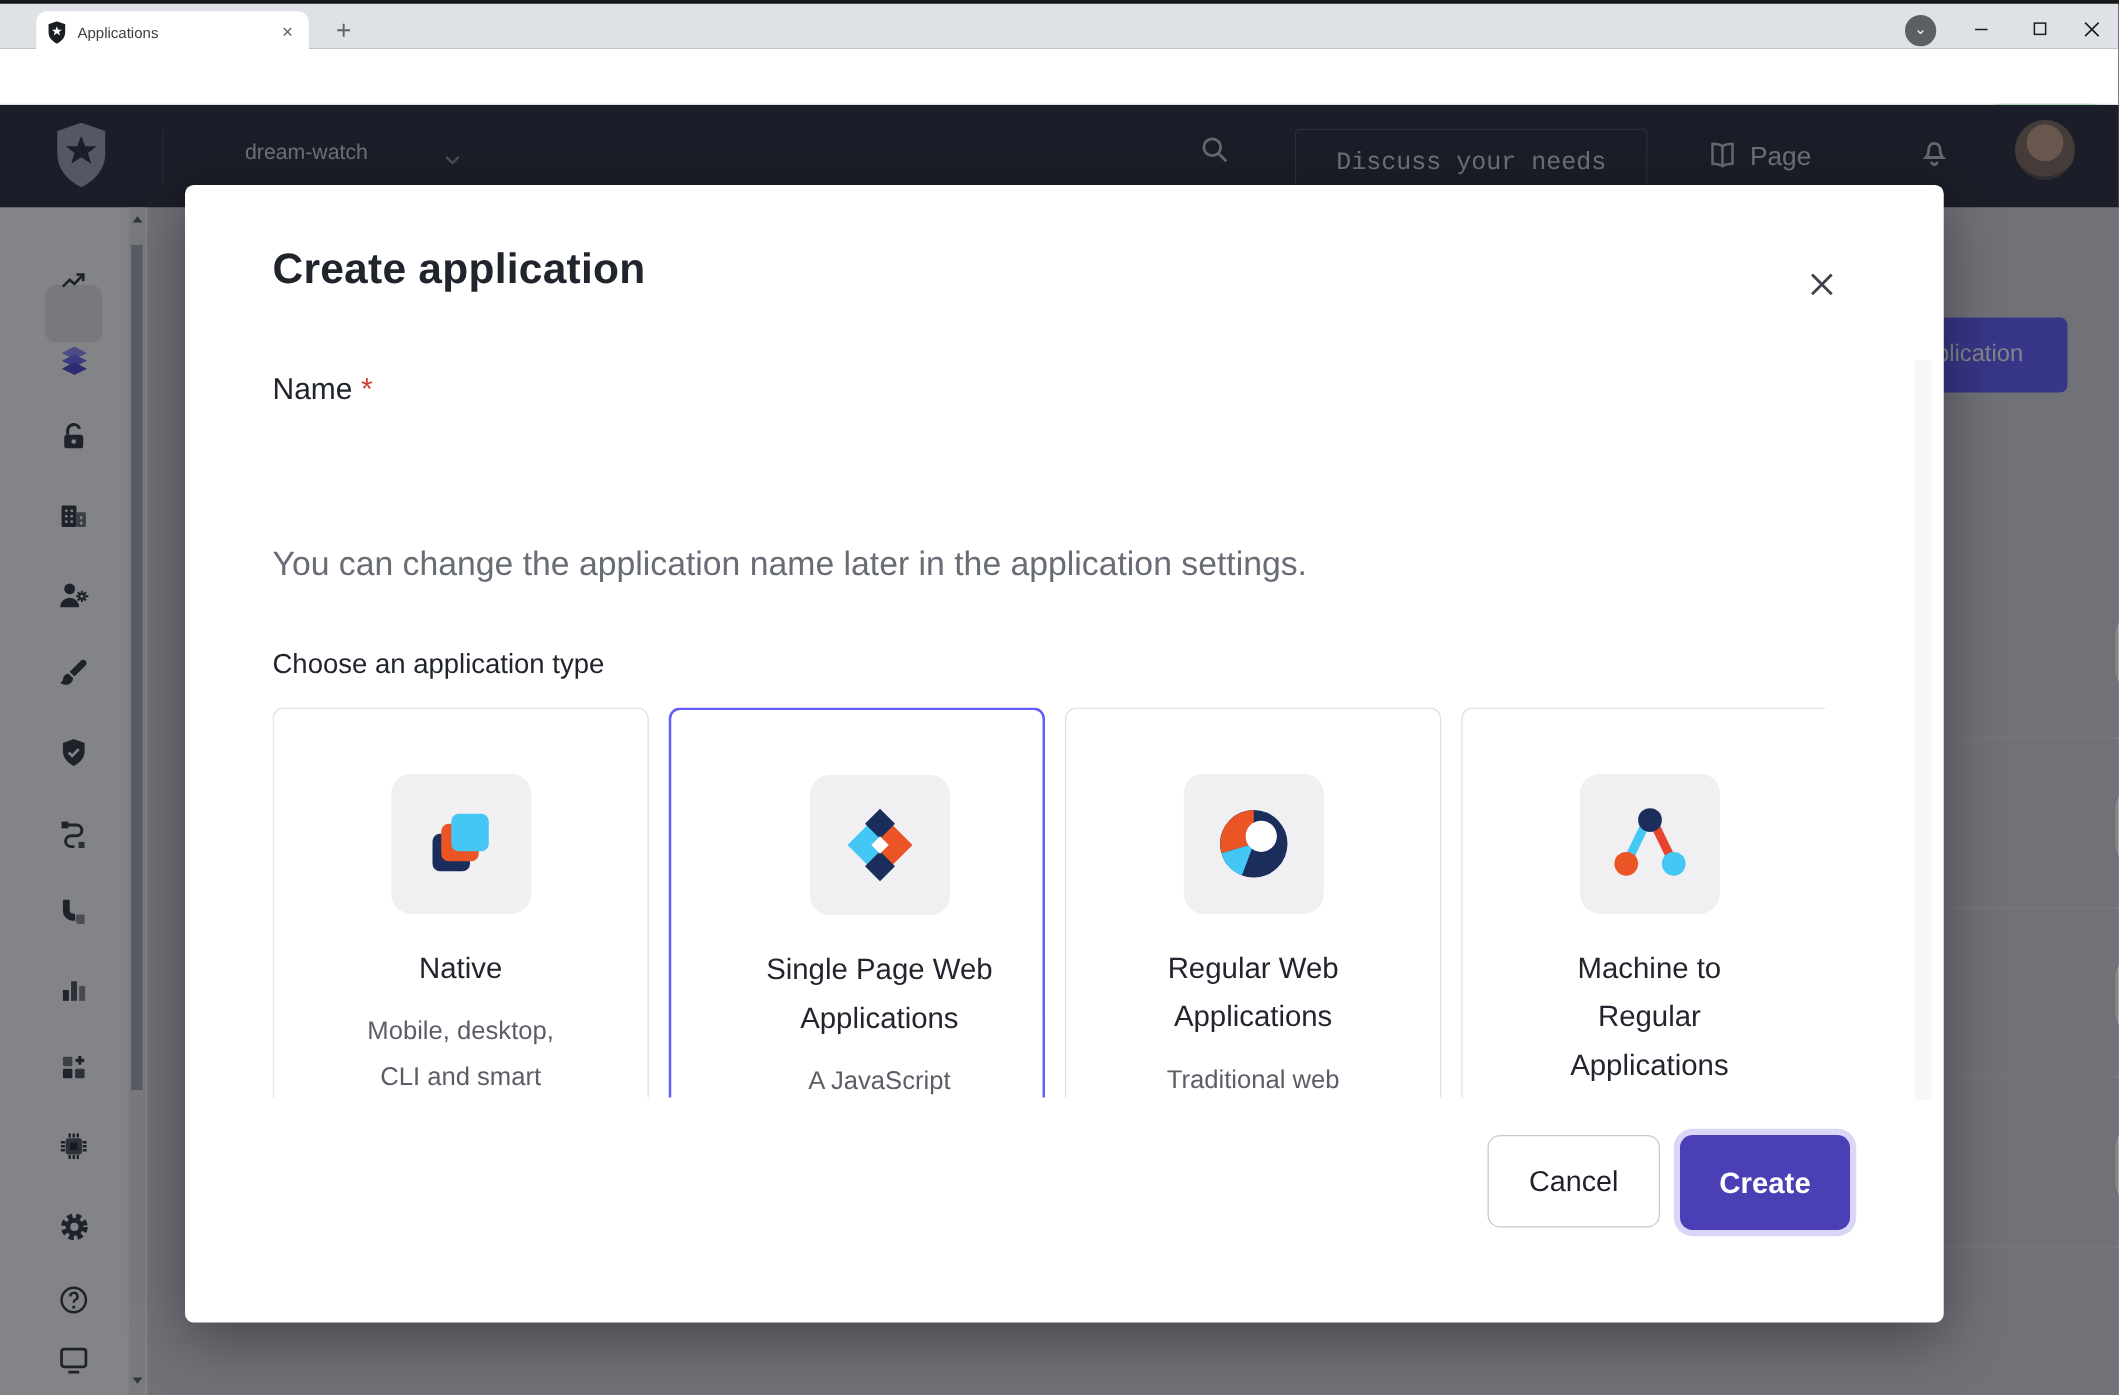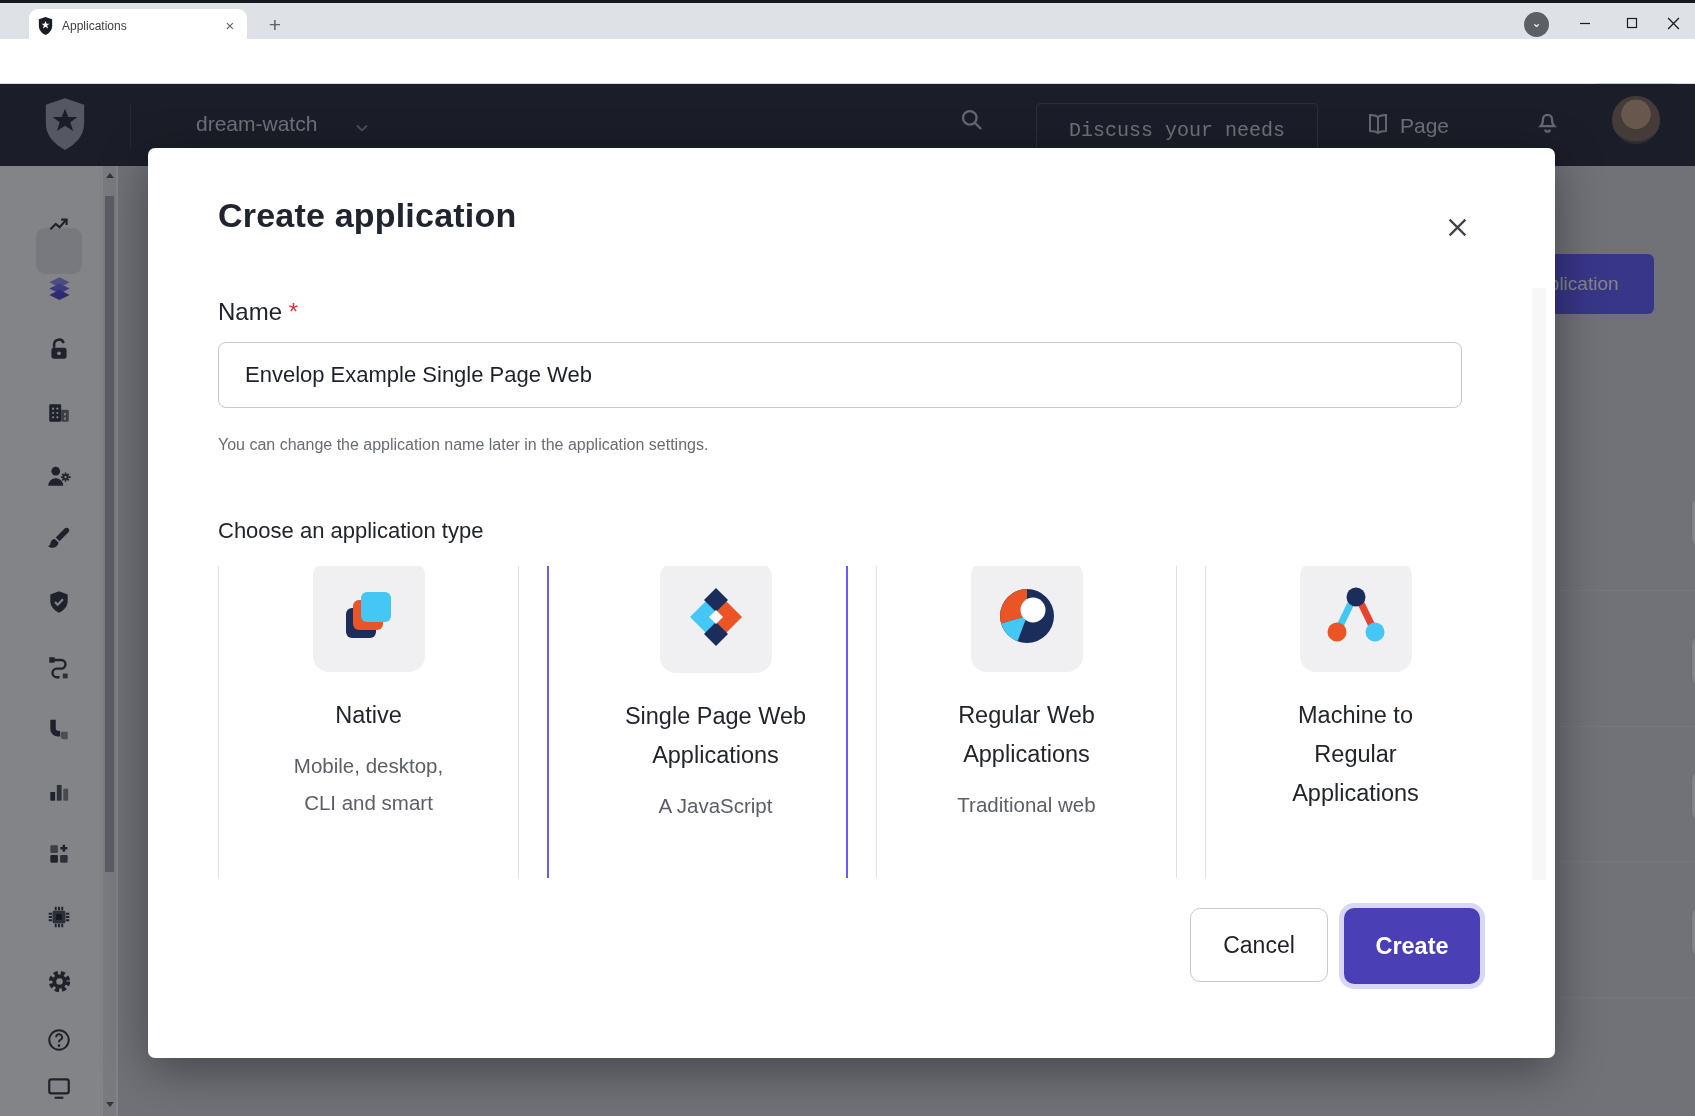--- a/index.html
+++ b/index.html
@@ -21,21 +21,21 @@
   #url-text{font-size:15px;color:#202124;margin-left:10px;white-space:nowrap;}
   .ext{top:48px;width:27px;height:27px;}
   #profile-l{left:1548px;top:45px;width:27px;height:27px;border-radius:50%;background:#e8590c;color:#fff;font-size:14px;font-weight:bold;text-align:center;line-height:27px;}
   #update-pill{left:1584px;top:44px;width:104px;height:32px;border:1.5px solid #aed3b5;border-radius:17px;background:#fff;box-sizing:border-box;display:flex;align-items:center;justify-content:space-between;padding:0 8px 0 10px;}
   #update-label{color:#137333;font-size:13.5px;}
   #update-menu{color:#444746;font-size:14px;letter-spacing:0;line-height:10px;}
   
   #page{left:0;top:84px;width:1695px;height:1032px;background:#d8dadd;}
   #app-header{left:0;top:84px;width:1695px;height:82px;background:#262b38;}
   #hdr-divider{left:130px;top:104px;width:1px;height:44px;background:#3c414e;}
-  #tenant{left:196px;top:112px;font-size:21px;color:#d3d5da;}
+  #tenant{left:196px;top:112px;font-size:17px;color:#d3d5da;}
   #discuss-btn{left:1036px;top:103px;width:282px;height:54px;border:1px solid #474c5a;border-radius:4px;box-sizing:border-box;color:#d6d8dd;font-size:20px;display:flex;align-items:center;justify-content:center;}
   #docs-label{left:1400px;top:116px;font-size:21px;color:#d3d5da;}
   #hdr-avatar{left:1612px;top:96px;width:48px;height:48px;border-radius:50%;background:radial-gradient(circle at 50% 38%,#c5a183 0 38%,#7d6a5c 39% 70%,#4e4a47 71%);}
   #sidebar{left:0;top:166px;width:118px;height:950px;background:#ffffff;}
   .sb-item{left:33px;width:52px;height:52px;display:flex;align-items:center;justify-content:center;}
   #sb-tile{left:36px;top:228px;width:46px;height:46px;background:#e8e9ed;border-radius:9px;}
   #sb-scroll{left:103px;top:166px;width:13px;height:950px;background:#ececef;}
   #sb-thumb{left:105px;top:196px;width:9px;height:676px;background:#a9adb5;}
   .sb-arrow{left:106px;width:0;height:0;border-left:4px solid transparent;border-right:4px solid transparent;}
   #content{left:118px;top:166px;width:1577px;height:950px;background:#d8dadd;}
@@ -43,23 +43,23 @@
   .row-div{left:160px;width:1512px;height:1px;background:#e3e4e8;}
   .dots-btn{left:1573px;width:52px;height:52px;background:#fff;border:1px solid #cbccd2;border-radius:10px;box-sizing:border-box;display:flex;align-items:center;justify-content:center;gap:5px;}
   #overlay{left:0;top:84px;width:1695px;height:1032px;background:rgba(18,20,27,0.52);}
   
   #modal{left:148px;top:148px;width:1407px;height:910px;background:#fff;border-radius:7px;box-shadow:0 12px 48px rgba(0,0,0,.4);}
   #modal-title{left:70px;top:48px;font-size:34px;font-weight:600;color:#20242d;letter-spacing:.2px;}
   #modal-close{left:1288px;top:58px;width:42px;height:42px;display:flex;align-items:center;justify-content:center;}
   #name-label{left:70px;top:150px;font-size:24px;color:#20242d;}
   #name-required{color:#d13b34;}
   #name-input{left:70px;top:194px;width:1244px;height:66px;border:1px solid #c8c9cf;border-radius:8px;box-sizing:border-box;font-size:22px;color:#1e212a;padding:0 26px;outline:none;font-family:"Liberation Sans","DejaVu Sans",sans-serif;background:#fff;}
-  #name-help{left:70px;top:288px;font-size:16px;color:#686c75;}
+  #name-help{left:70px;top:288px;font-size:27px;color:#686c75;}
   #choose-label{left:70px;top:370px;font-size:22px;color:#20242d;}
-  #cards-clip{left:70px;top:418px;width:1242px;height:312px;overflow:hidden;display:flex;gap:28px;align-items:center;}
+  #cards-clip{left:70px;top:418px;width:1242px;height:312px;overflow:hidden;display:flex;gap:16px;}
   .card{width:301px;height:430px;box-sizing:border-box;border:1px solid #dfe0e4;border-radius:9px;background:#fff;flex:0 0 auto;display:flex;flex-direction:column;align-items:center;}
   .card.selected{border:2px solid #635dff;padding-left:36px;}
   .tile{width:112px;height:112px;margin-top:52px;background:#f0f0f2;border-radius:16px;display:flex;align-items:center;justify-content:center;}
   .card-title{margin-top:24px;text-align:center;font-size:23.5px;color:#22252d;line-height:39px;}
   .card-desc{margin-top:12px;text-align:center;font-size:20.5px;color:#5b5e66;line-height:37px;}
   
   #m-scroll{left:1384px;top:140px;width:14px;height:592px;background:#f7f7f8;}
   #cancel-btn{left:1042px;top:760px;width:138px;height:74px;background:#fff;border:1px solid #c8c9cf;border-radius:10px;box-sizing:border-box;font-size:23px;color:#1e212a;display:flex;align-items:center;justify-content:center;}
   #create-btn{left:1196px;top:760px;width:136px;height:76px;background:#4a3fb5;border-radius:10px;box-shadow:0 0 0 5px #d9d6f8;font-size:23.5px;font-weight:600;color:#fff;display:flex;align-items:center;justify-content:center;}
   svg{display:block;}
@@ -412,21 +412,20 @@
 
   <div class="abs" id="modal">
     <div class="abs" id="modal-title">Create application</div>
     <div class="abs" id="modal-close">
         <svg viewBox="0 0 24 24" width="27" height="27" fill="none" stroke="#3f434b" stroke-width="2">
           <path d="M5 5l14 14M19 5L5 19"></path>
         </svg>
       </div>
 
     <div class="abs" id="name-label"><span>Name</span> <span id="name-required">*</span></div>
-    <input class="abs" id="name-input" value="Envelop Example Single Page Web" style="">
     <div class="abs" id="name-help">You can change the application name later in the application settings.</div>
 
     <div class="abs" id="choose-label">Choose an application type</div>
     <div class="abs" id="cards-clip">
         <div class="card">
           <div class="tile">
             <svg viewBox="0 0 64 64" width="64" height="64">
               <rect x="9" y="24" width="30" height="30" rx="6" fill="#1b2d5b"></rect>
               <rect x="16" y="16" width="30" height="30" rx="6" fill="#eb5424"></rect>
               <rect x="24" y="8" width="30" height="30" rx="6" fill="#44c7f4"></rect>

